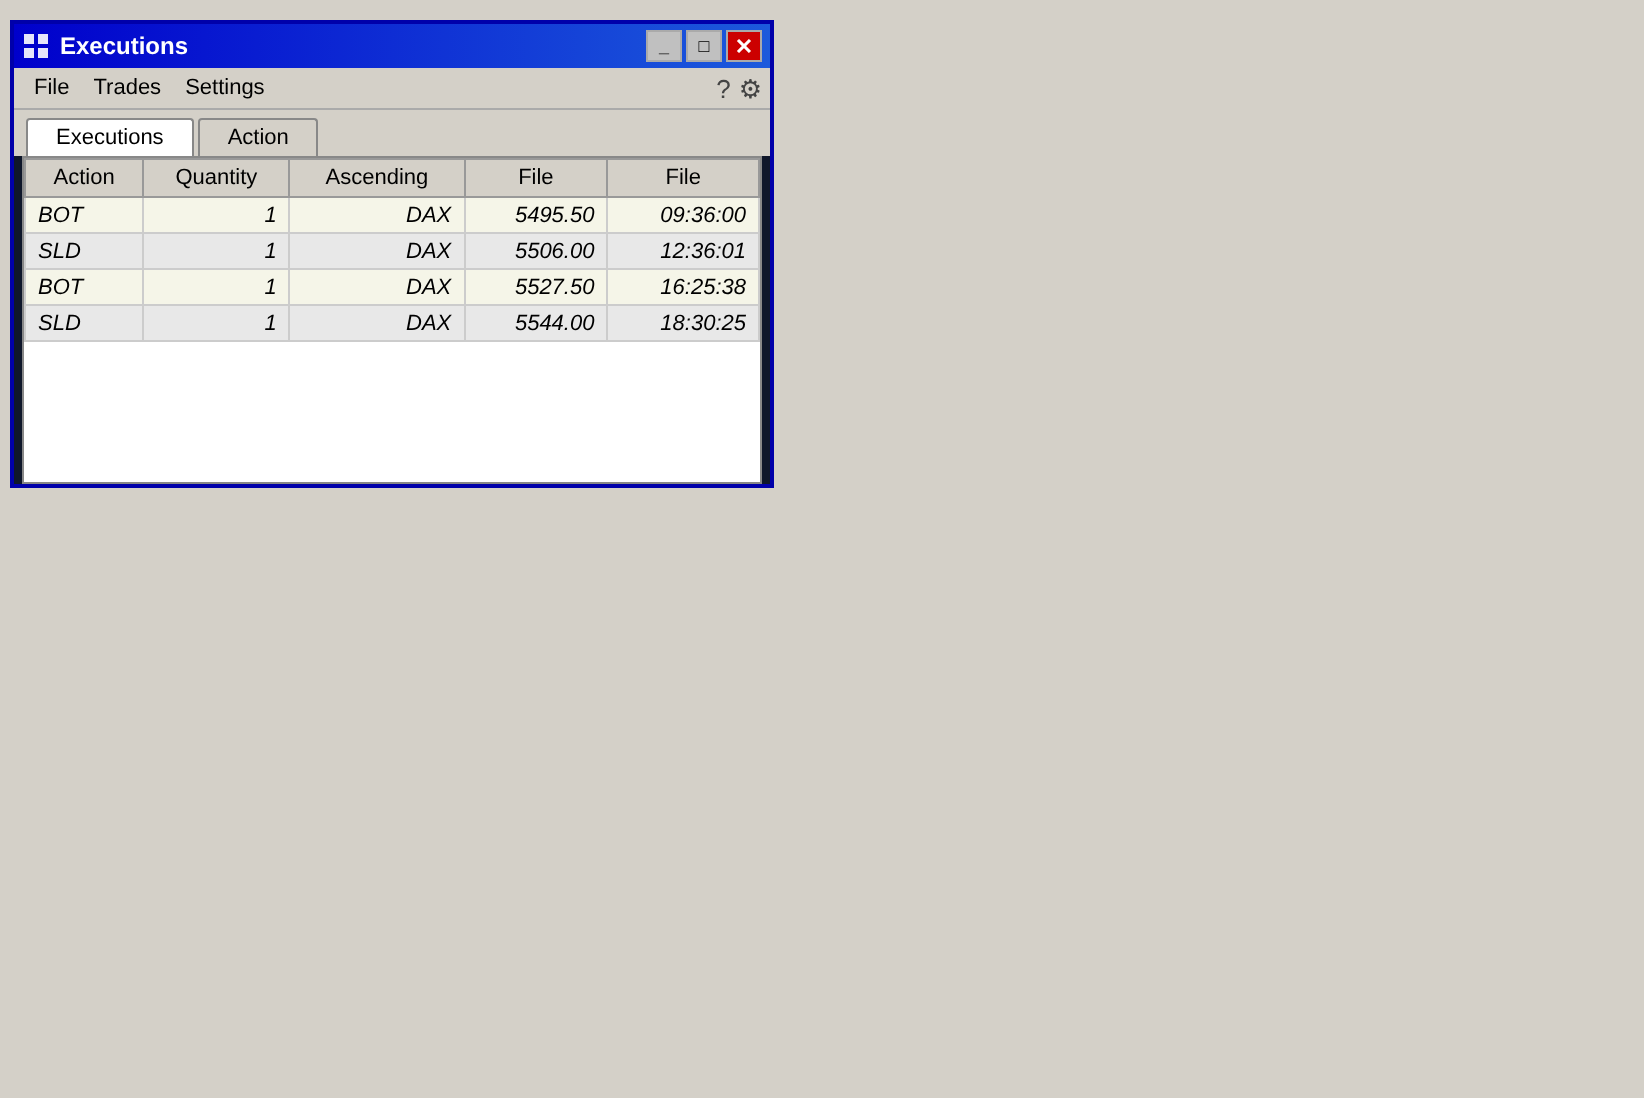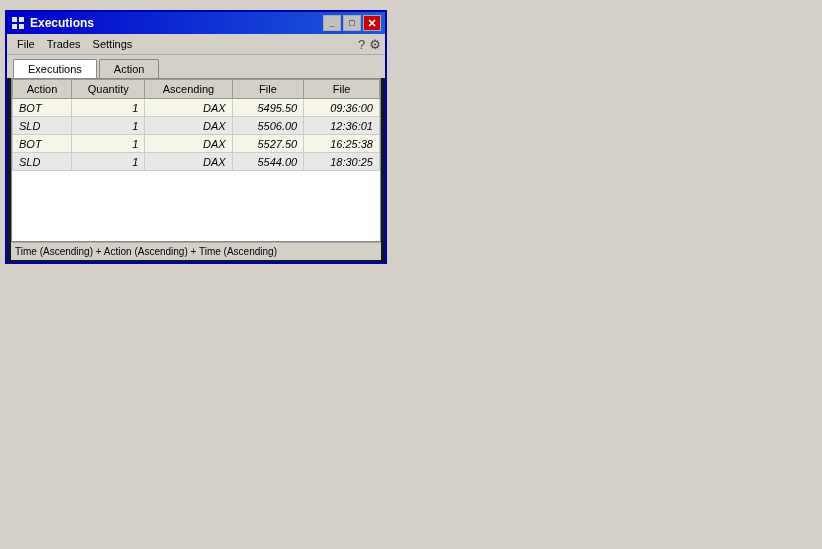--- a/index.html
+++ b/index.html
@@ -283,16 +283,13 @@
             <td>18:30:25</td>
           </tr>
           <tr style="height:70px;">
             <td colspan="5" style="background:#ffffff; border:none;"></td>
           </tr>
         </tbody>
       </table>
     </div>
   </div>
 
-  <div class="status-bar">
-    <span>Time (Ascending) + Action (Ascending) + Time (Ascending)</span>
-  </div>
 </div>
 
 </body></html>

